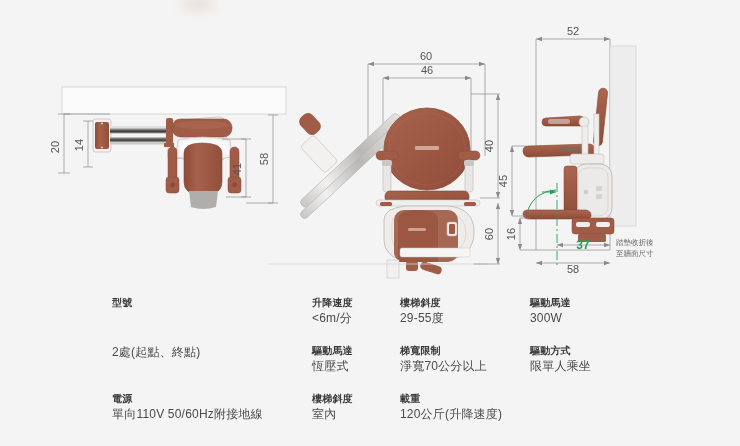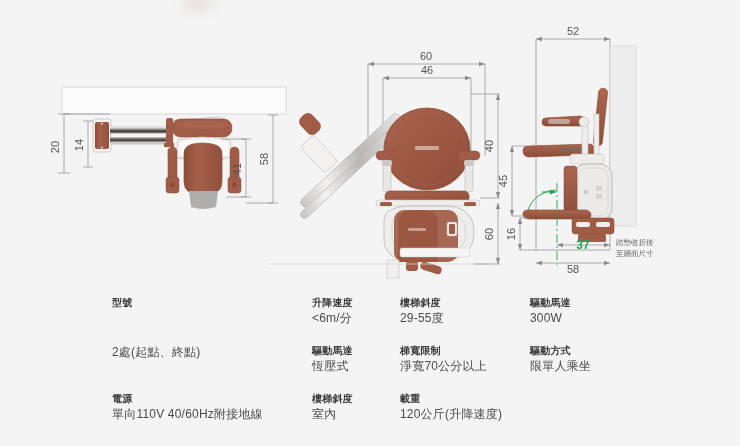--- a/index.html
+++ b/index.html
@@ -397,21 +397,21 @@
       </div>
       <div class="spec-cell c4">
         <div class="spec-label">驅動方式</div>
         <div class="spec-value">限單人乘坐</div>
       </div>
     </div>
 
     <div class="spec-row">
       <div class="spec-cell c1">
         <div class="spec-label">電源</div>
-        <div class="spec-value">單向110V 40/60Hz附接地線</div>
+        <div class="spec-value">單向110V 50/60Hz附接地線</div>
       </div>
       <div class="spec-cell c2">
         <div class="spec-label">樓梯斜度</div>
         <div class="spec-value">室內</div>
       </div>
       <div class="spec-cell c3">
         <div class="spec-label">載重</div>
         <div class="spec-value">120公斤(升降速度)</div>
       </div>
       <div class="spec-cell c4">

